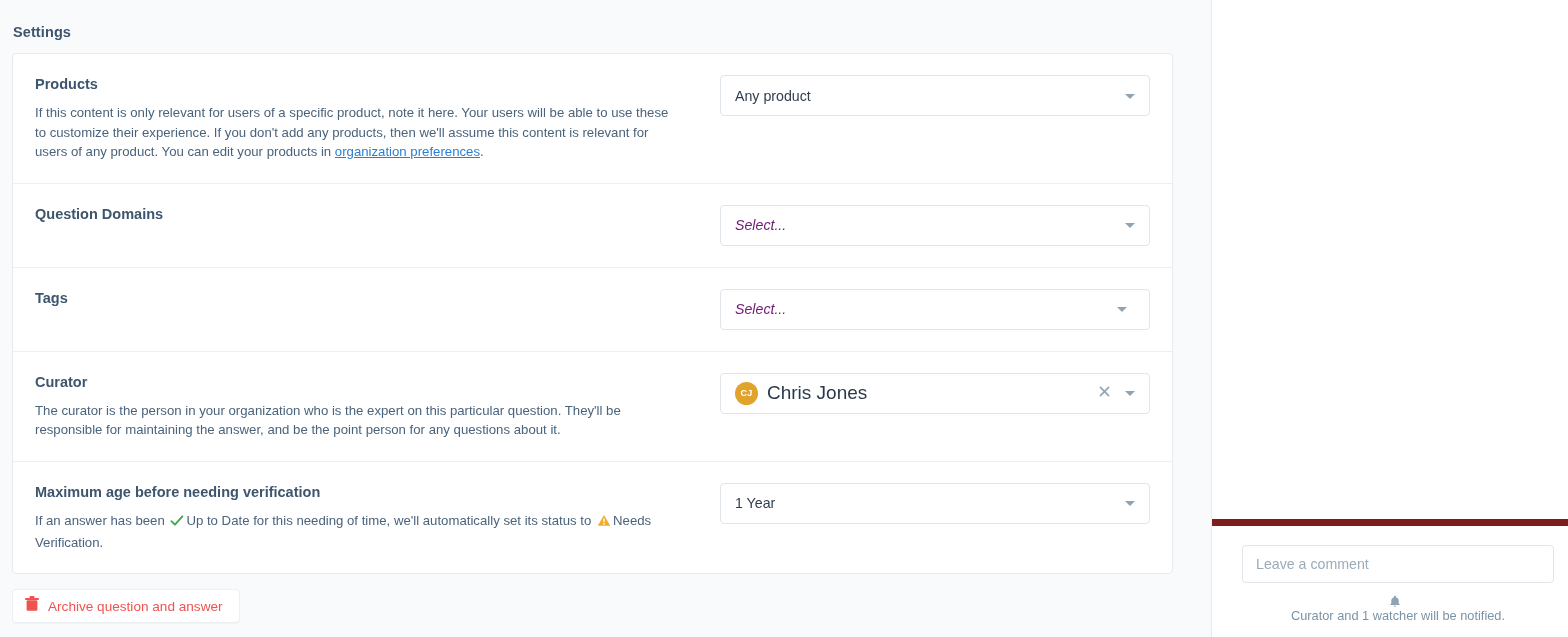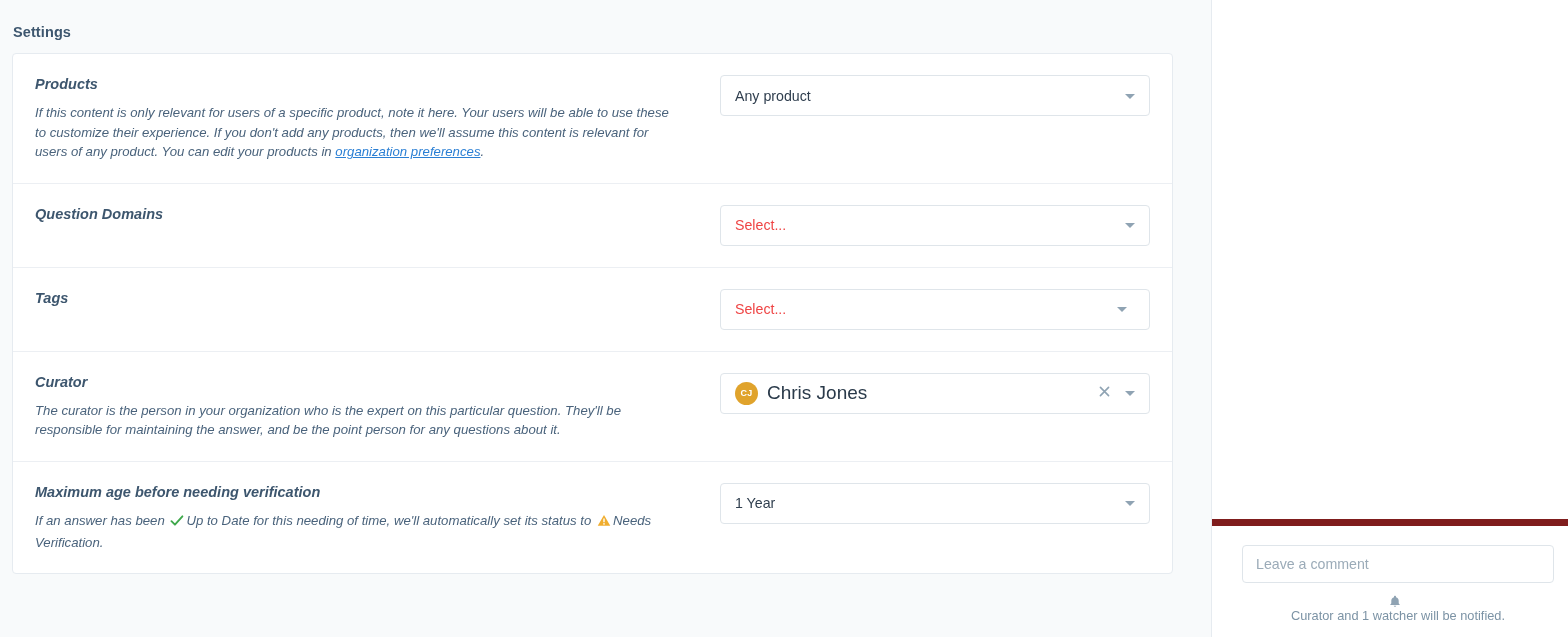--- a/index.html
+++ b/index.html
@@ -39,21 +39,21 @@
     background: #ffffff;
     border: 1px solid #e6ebf0;
     border-radius: 4px;
   }
   .row {
     display: flex;
     align-items: flex-start;
     padding: 21px 22px 21px 22px;
   }
   .row + .row { border-top: 1px solid #eceff3; }
-  .row-left { width: 690px; padding-right: 24px; padding-top: 1px; font-style: italic; }
+  .row-left { width: 690px; padding-right: 24px; padding-top: 1px; }
   .row-right { flex: 1; display: flex; justify-content: flex-start; margin-left: 24px; }
 
   .field-label {
     font-size: 14.5px;
     font-weight: 700;
     color: #3d566e;
     margin: 0 0 10px 0;
     line-height: 1.2;
   }
   .field-label.nomargin { margin-bottom: 0; }
@@ -78,21 +78,21 @@
     border-radius: 4px;
     display: flex;
     align-items: center;
     padding: 0 14px;
     font-size: 14.2px;
     color: #2f3e4e;
     cursor: pointer;
   }
   .select.selected-row { width: 430px; }
   .select .value { color: #2f3e4e; }
-  .select .placeholder { color: #ef4444; }
+  .select .placeholder { color: #701a75; font-style: italic; }
   .caret {
     position: absolute;
     right: 14px;
     top: 50%;
     margin-top: -2px;
     width: 0; height: 0;
     border-left: 5px solid transparent;
     border-right: 5px solid transparent;
     border-top: 5.5px solid #8fa3b3;
   }
@@ -270,20 +270,30 @@
         <div class="row-right">
           <div class="select">
             <span class="value">1 Year</span>
             <span class="caret"></span>
           </div>
         </div>
       </div>
 
     </div>
 
+    <div class="archive-btn">
+      <span>
+        <svg width="14" height="16" viewBox="0 0 14 16" aria-hidden="true">
+          <rect x="1.6" y="4.2" width="10.8" height="10.6" rx="1.3" fill="#ef5350"></rect>
+          <rect x="0" y="2.1" width="14" height="2" rx="1" fill="#ef5350"></rect>
+          <rect x="4.6" y="0" width="4.8" height="2.3" rx=".8" fill="#ef5350"></rect>
+        </svg>
+      </span>
+      <span class="label">Archive question and answer</span>
+    </div>
 
   </div>
 
   <div class="right-col">
     <div class="comment-area">
       <div class="comment-box">
         <span>Leave a comment</span>
       </div>
       <div class="notify-line">
         <span class="bell">

